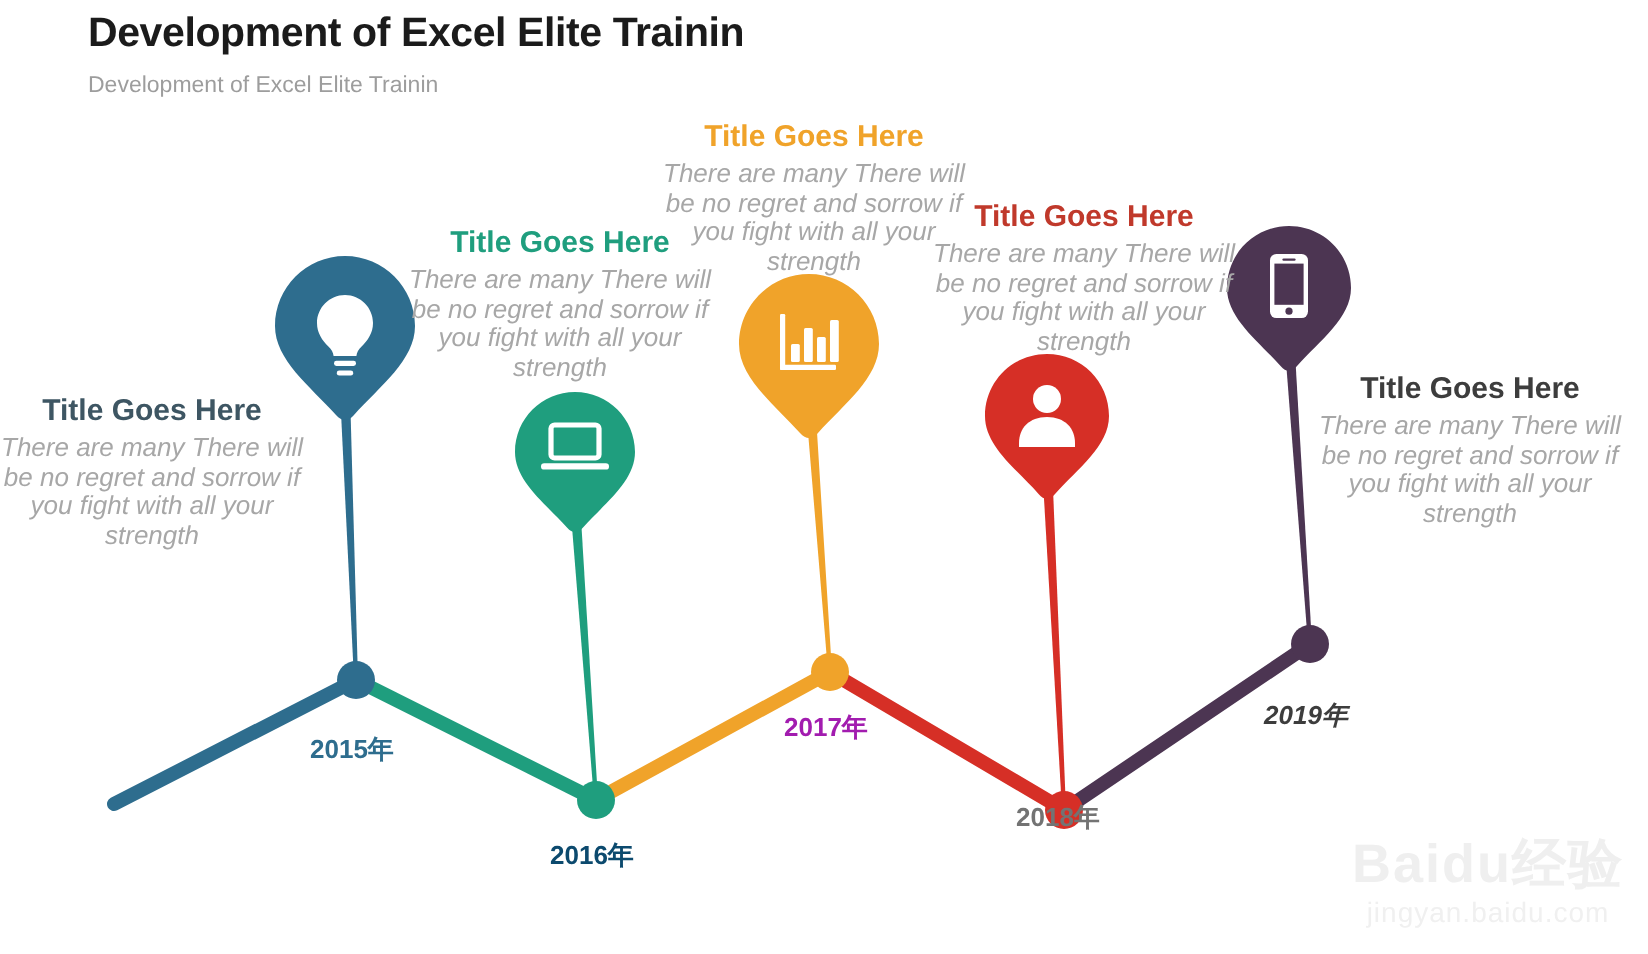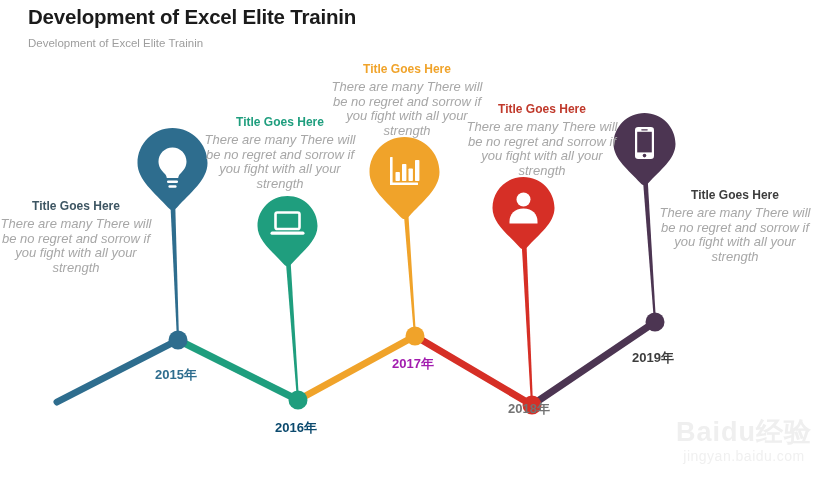--- a/index.html
+++ b/index.html
@@ -12,21 +12,21 @@
     height: 477px;
     position: relative;
     overflow: hidden;
     font-family: "Liberation Sans", "DejaVu Sans", sans-serif;
     -webkit-font-smoothing: antialiased;
   }
 
   
   #header {
     position: absolute;
-    left: 28px;
+    left: 44px;
     top: 4px;
     width: 520px;
   }
   #page-title {
     font-size: 20.5px;
     font-weight: bold;
     color: #1b1b1b;
     letter-spacing: -0.2px;
     line-height: 26px;
     margin: 0;
@@ -54,21 +54,21 @@
     top: 0;
   }
 
   
   .text-block {
     position: absolute;
     width: 160px;
     text-align: center;
   }
   .tb-title {
-    font-size: 12px;
+    font-size: 15px;
     font-weight: bold;
     line-height: 16px;
     margin-bottom: 3px;
     white-space: nowrap;
   }
   .tb-body {
     font-size: 13px;
     line-height: 14.5px;
     color: #a7a7a7;
     font-style: italic;
@@ -212,20 +212,20 @@
 
   <div class="text-block" style="left:655px; top:187px;">
     <div class="tb-title" style="color:#3d3d3d;">Title Goes Here</div>
     <div class="tb-body">There are many There will be no regret and sorrow if you fight with all your strength</div>
   </div>
 
   <div class="year-label" style="left:155px; top:366px; color:#2e6d8e;text-align:center;">2015年</div>
   <div class="year-label" style="left:275px; top:419px; color:#0c4a6e;">2016年</div>
   <div class="year-label" style="left:392px; top:355px; color:#a21caf;">2017年</div>
   <div class="year-label" style="left:508px; top:400px; color:#737373;">2018年</div>
-  <div class="year-label" style="left:632px; top:349px; color:#3d3d3d;">2019年</div>
+  <div class="year-label" style="left:632px; top:349px; color:#3d3d3d;font-style:italic;">2019年</div>
 
   <div id="watermark">
     <div id="watermark-main">Baidu经验</div>
     <div id="watermark-sub">jingyan.baidu.com</div>
   </div>
 
 </div>
 
 </body></html>

